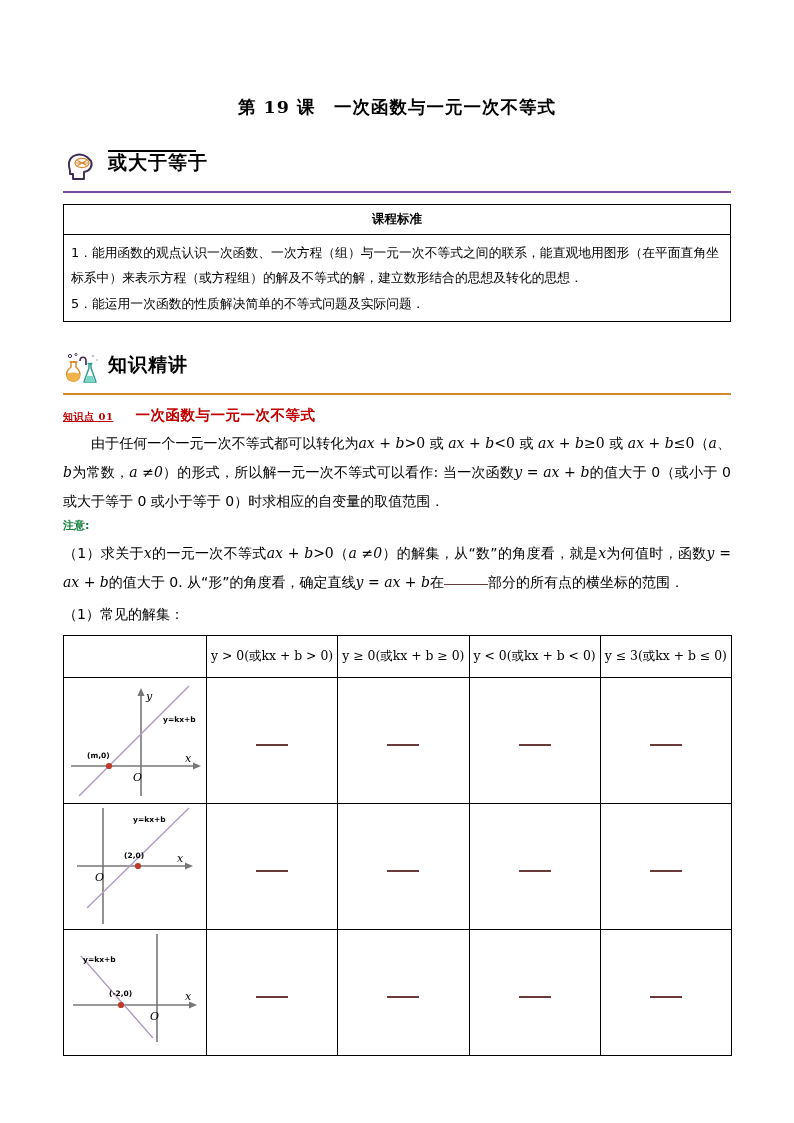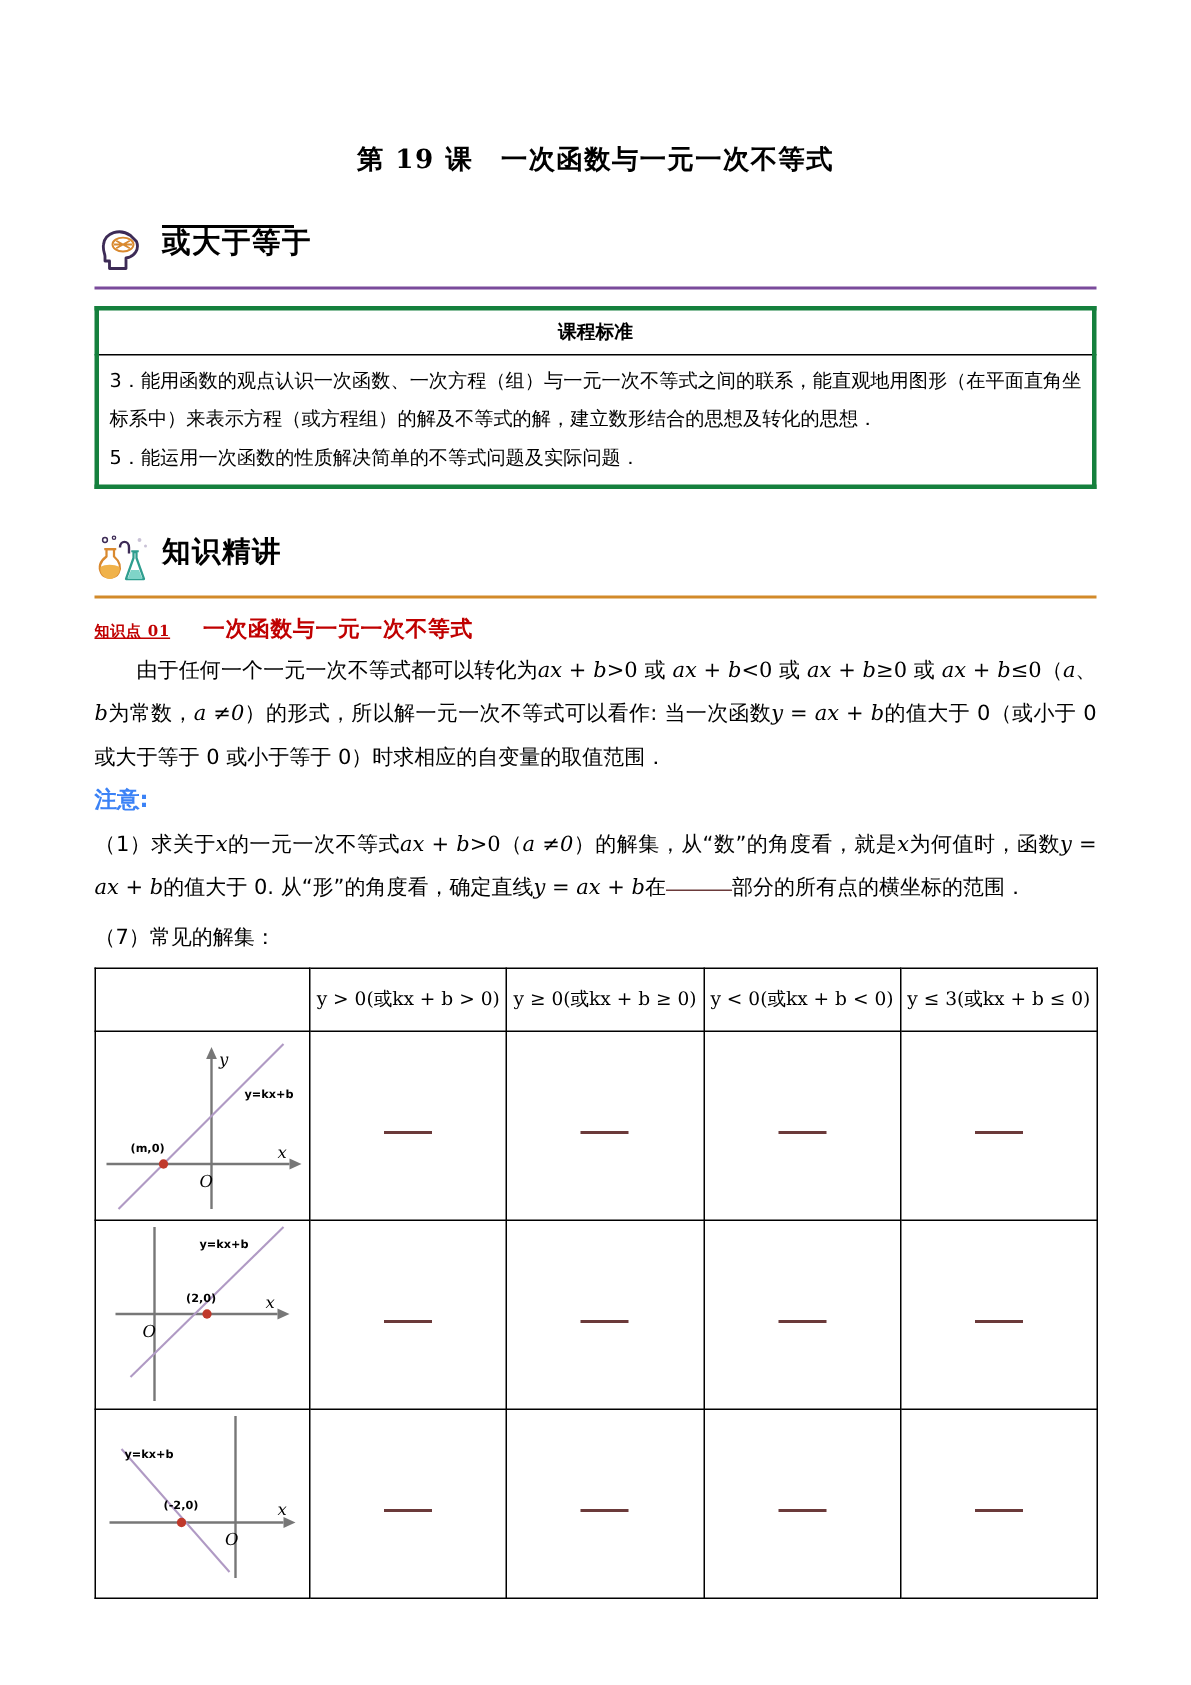--- a/index.html
+++ b/index.html
@@ -64,21 +64,21 @@
     height: 2px;
   }
   .rule-purple { background: #7a4b9b; }
   .rule-orange { background: #d28a2a; }
 
   
   .std-table {
     width: 668px;
     border-collapse: collapse;
     margin-top: 10px;
-    border: 3px solid #15803d;
+    border: 1px solid #15803d;
   }
   .std-table td {
     border: 1px solid #000;
     padding: 5px 7px;
   }
   .std-head {
     text-align: center;
     font-family: "DejaVu Serif", "Liberation Serif", serif;
     font-weight: bold;
     font-size: 12.5px;
@@ -105,23 +105,23 @@
 
   .body-p {
     font-size: 14px;
     line-height: 2.05;
     margin: 4px 0 0 0;
     text-align: justify;
     width: 668px;
   }
   .indent { text-indent: 2em; }
   .note-label {
-    color: #3b82f6;
-    font-weight: bold;
-    font-size: 15px;
+    color: #15803d;
+    font-weight: bold;
+    font-size: 11px;
     margin: 2px 0 0 0;
     line-height: 1.6;
   }
   .mi { font-family: "DejaVu Serif", "Liberation Serif", serif; font-style: italic; }
   .mn { font-family: "DejaVu Serif", "Liberation Serif", serif; font-style: normal; }
   .blankline {
     display: inline-block;
     width: 44px;
     border-bottom: 1px solid #6b3a3a;
     vertical-align: 2px;
@@ -185,21 +185,21 @@
     <div class="bottom-rule rule-purple"></div>
   </div>
 
   <table class="std-table">
     <tbody>
         <tr>
       <td class="std-head">课程标准</td>
     </tr>
     <tr>
       <td class="std-body">
-        <p>3．能用函数的观点认识一次函数、一次方程（组）与一元一次不等式之间的联系，能直观地用图形（在平面直角坐标系中）来表示方程（或方程组）的解及不等式的解，建立数形结合的思想及转化的思想．</p>
+        <p>1．能用函数的观点认识一次函数、一次方程（组）与一元一次不等式之间的联系，能直观地用图形（在平面直角坐标系中）来表示方程（或方程组）的解及不等式的解，建立数形结合的思想及转化的思想．</p>
         <p>5．能运用一次函数的性质解决简单的不等式问题及实际问题．</p>
       </td>
     </tr>
   </tbody>
     </table>
 
   <div class="section-banner">
     <div class="icon-box">
       <svg width="44" height="34" viewBox="0 0 44 34">
         <circle cx="7" cy="4" r="1.6" fill="none" stroke="#3d2b56" stroke-width="1"></circle>
@@ -222,21 +222,21 @@
   <div class="kp-title">
     <span class="kp-label">知识点 01</span><span class="kp-name">一次函数与一元一次不等式</span>
   </div>
 
   <p class="body-p indent"><span>由于任何一个一元一次不等式都可以转化为</span><span class="mi">ax + b</span><span class="mn">&gt;0 或 </span><span class="mi">ax + b</span><span class="mn">&lt;0 或 </span><span class="mi">ax + b</span><span class="mn">≥0 或 </span><span class="mi">ax + b</span><span class="mn">≤0（</span><span class="mi">a</span><span>、</span><span class="mi">b</span><span>为常数，</span><span class="mi">a ≠0</span><span>）的形式，所以解一元一次不等式可以看作: 当一次函数</span><span class="mi">y = ax + b</span><span>的值大于 0（或小于 0 或大于等于 0 或小于等于 0）时求相应的自变量的取值范围．</span></p>
 
   <p class="note-label">注意:</p>
 
   <p class="body-p"><span>（1）求关于</span><span class="mi">x</span><span>的一元一次不等式</span><span class="mi">ax + b</span><span class="mn">&gt;0（</span><span class="mi">a ≠0</span><span>）的解集，从“数”的角度看，就是</span><span class="mi">x</span><span>为何值时，函数</span><span class="mi">y = ax + b</span><span>的值大于 0. 从“形”的角度看，确定直线</span><span class="mi">y = ax + b</span><span>在</span><span class="blankline"></span><span>部分的所有点的横坐标的范围．</span></p>
 
-  <p class="body-p">（7）常见的解集：</p>
+  <p class="body-p">（1）常见的解集：</p>
 
   <table class="sol-table">
     <colgroup>
       <col class="col-graph">
         <col class="col-ans">
         <col class="col-ans">
         <col class="col-ans">
         <col class="col-ans">
     </colgroup>
 

